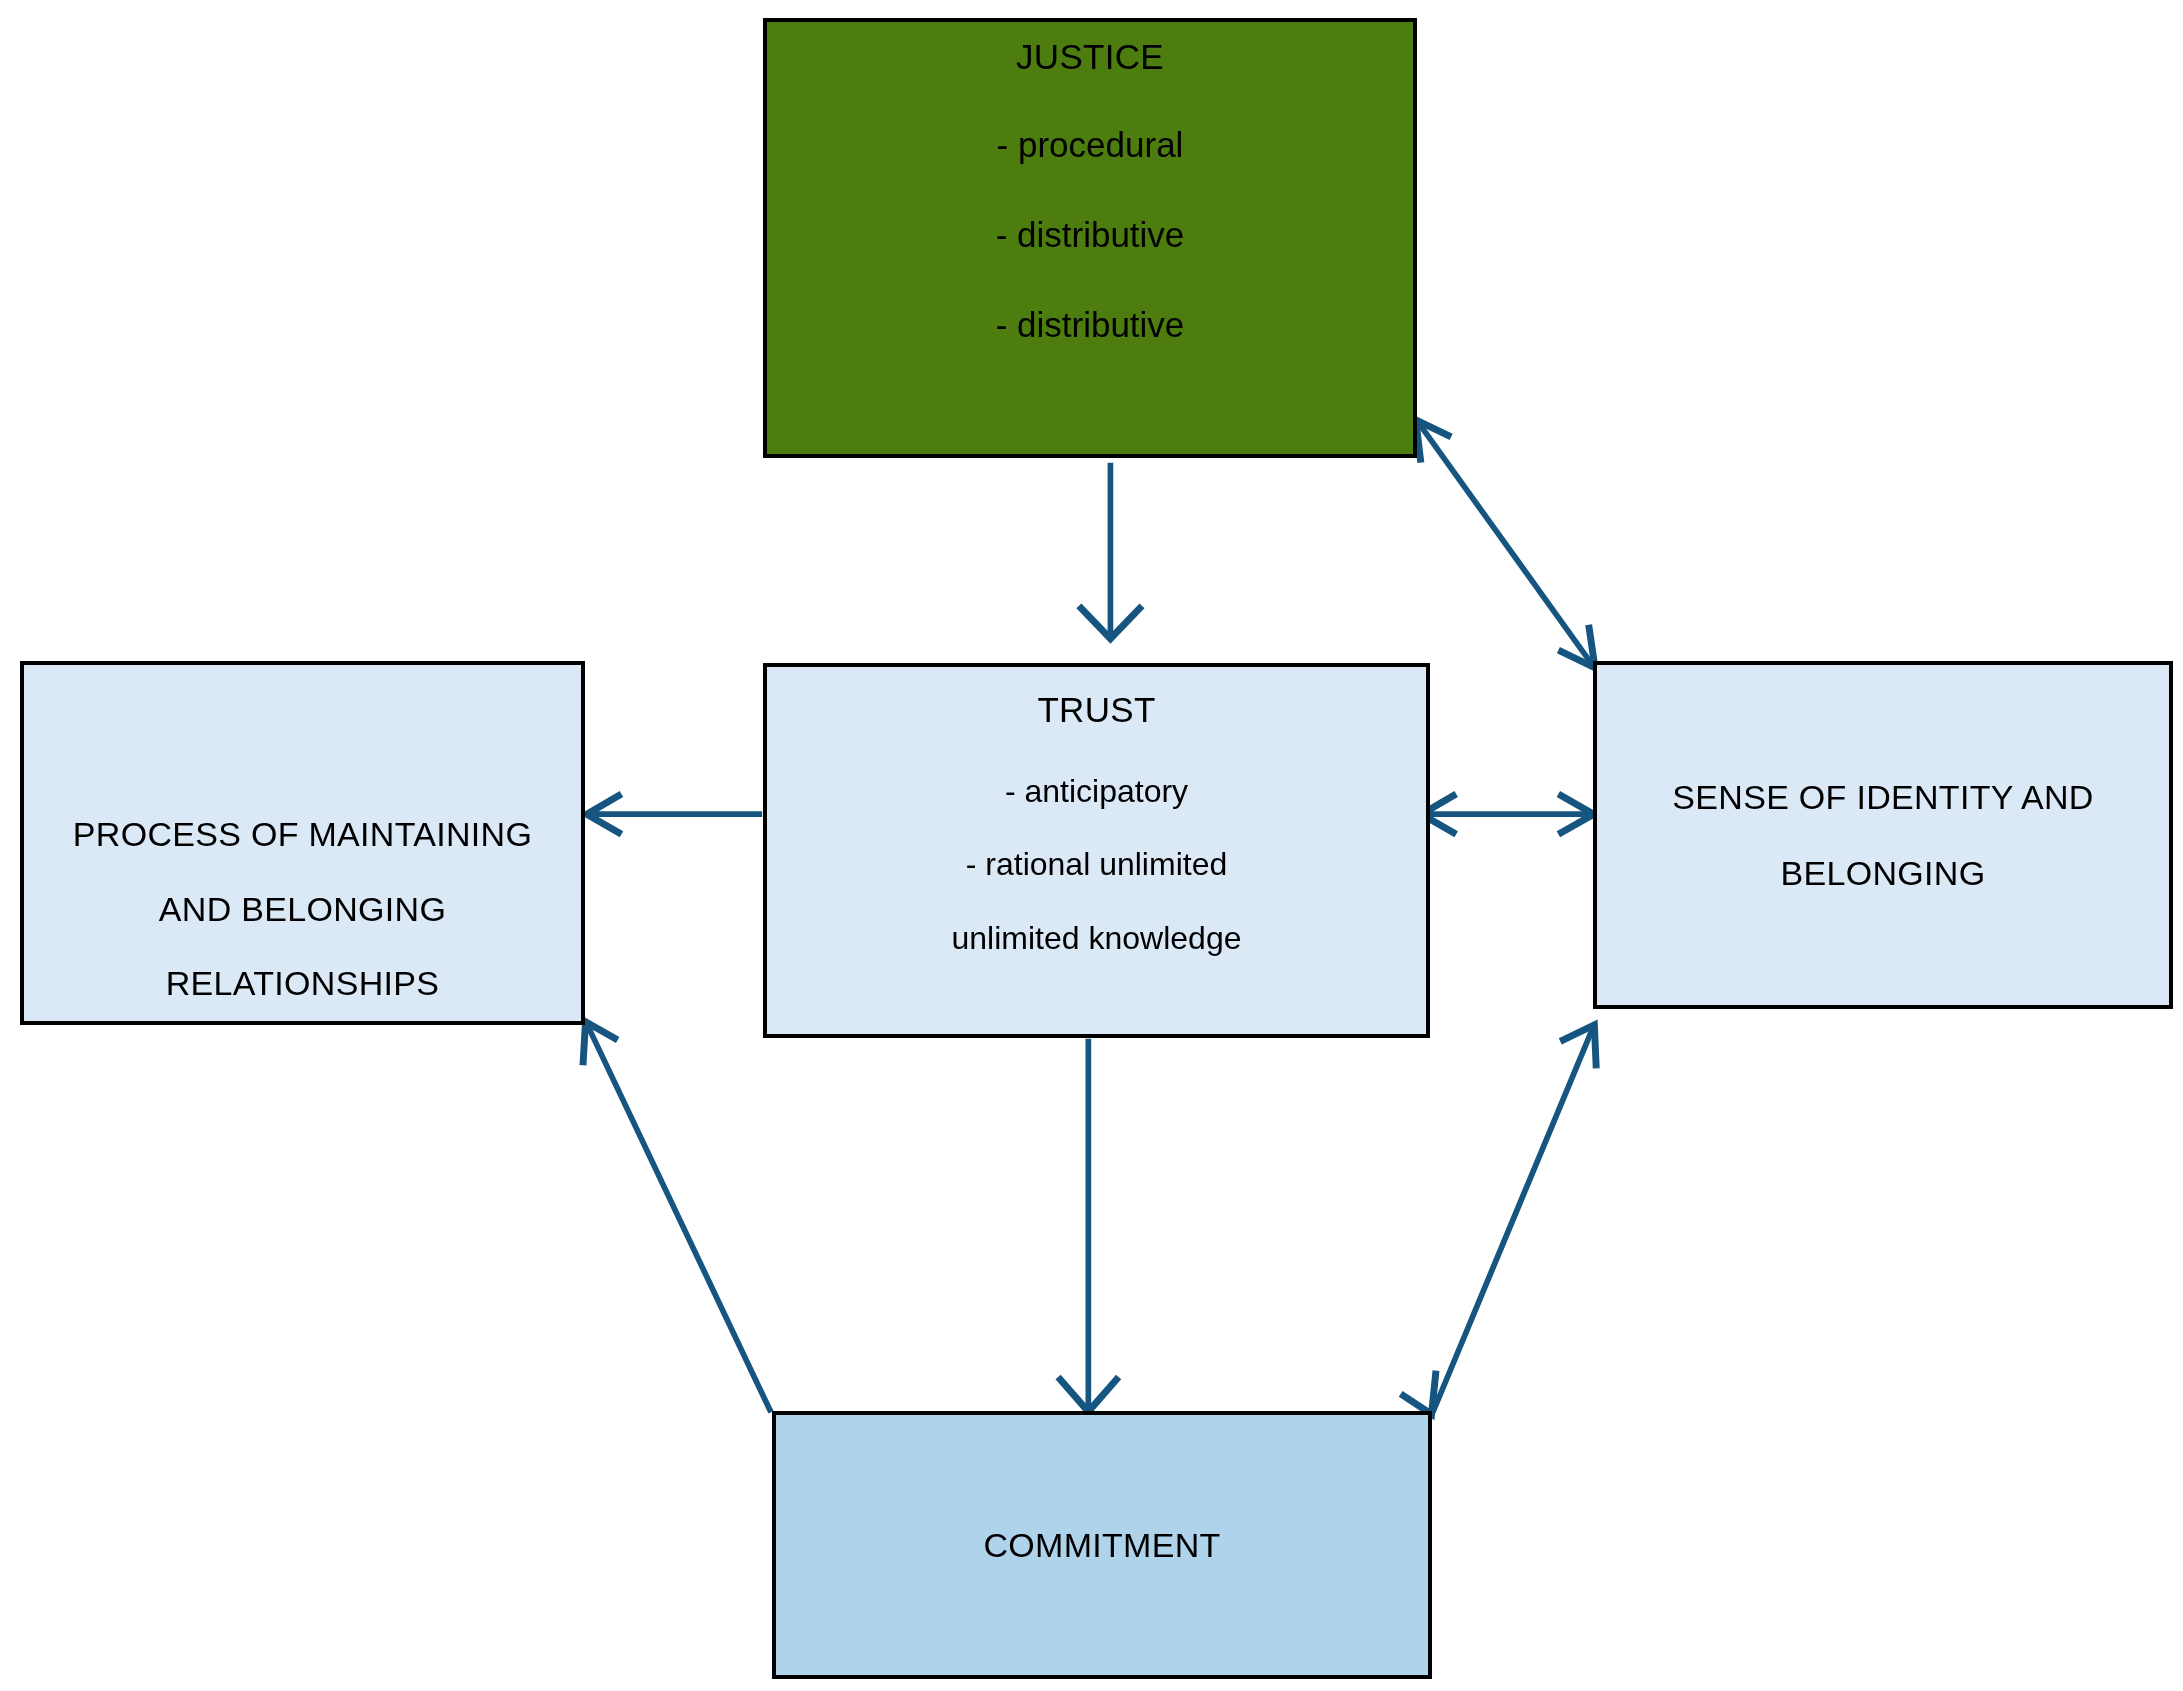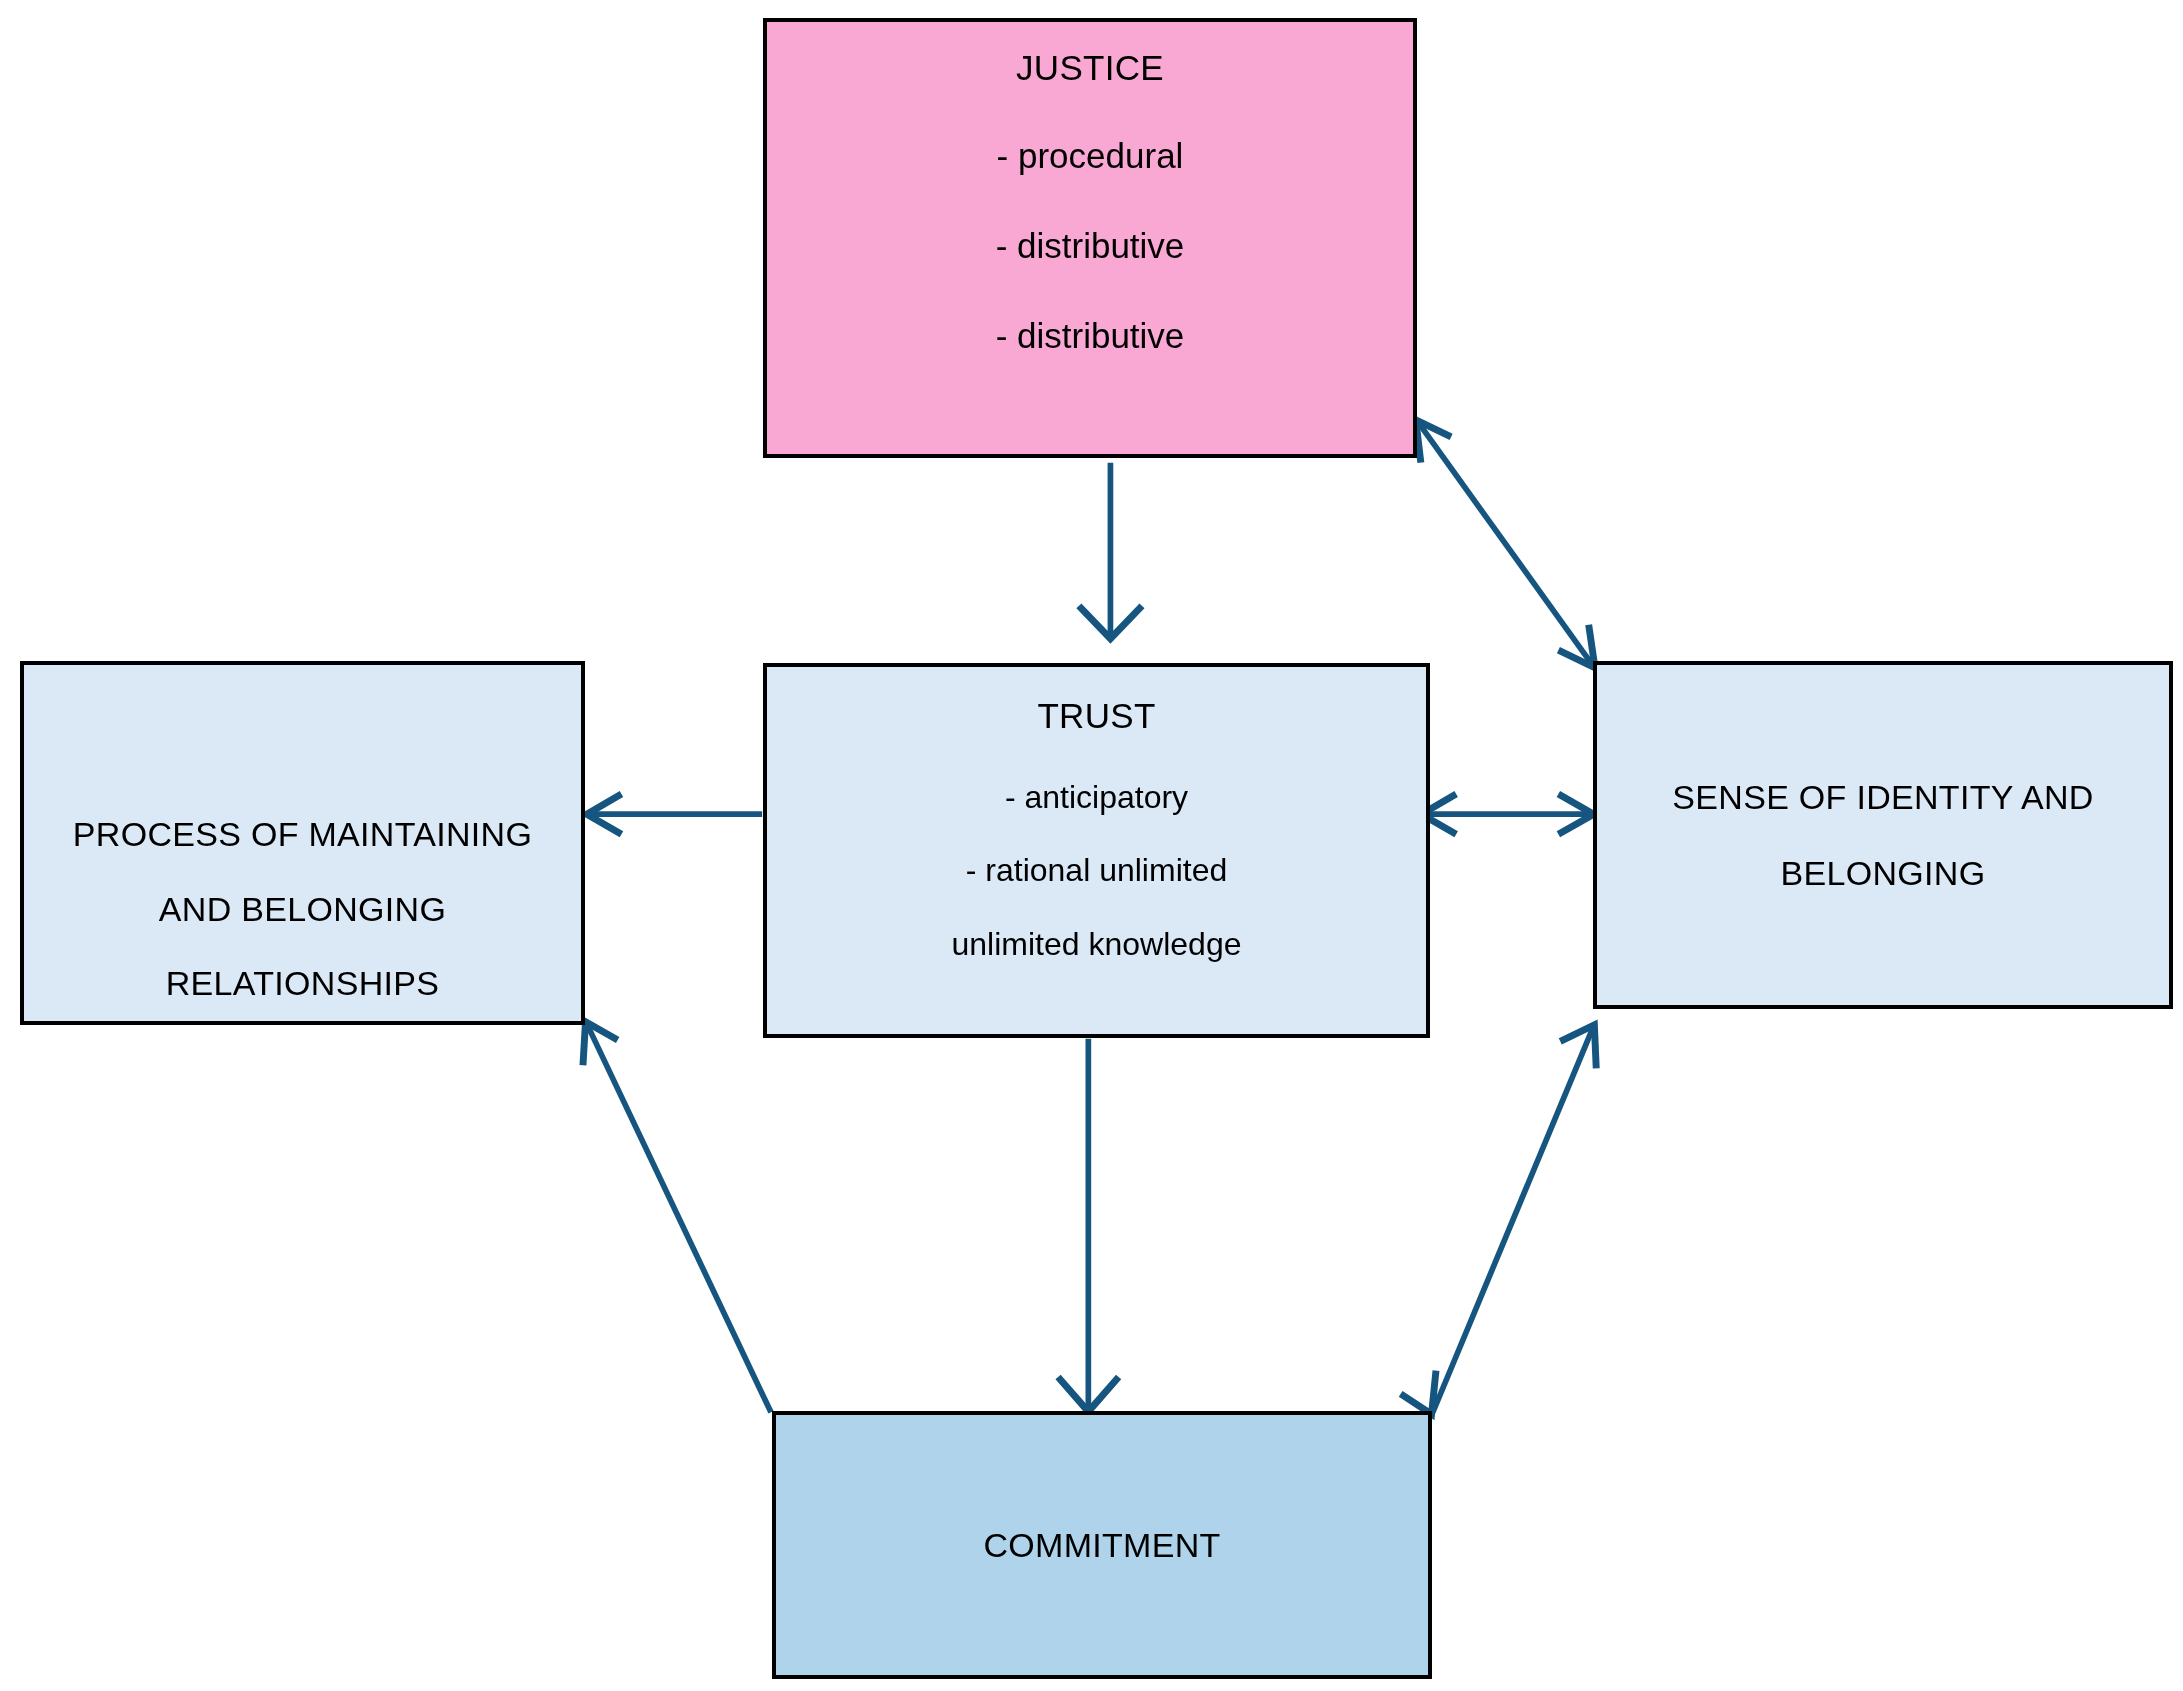--- a/index.html
+++ b/index.html
@@ -31,43 +31,43 @@
     white-space: nowrap;
     line-height: 1.08;
   }
 
   
   #node-justice {
     left: 763px;
     top: 18.3px;
     width: 654px;
     height: 440px;
-    background: #f9a8d4;
+    background: #4d7c0f;
     justify-content: flex-start;
-    padding-top: 27px;
+    padding-top: 16px;
   }
   #node-justice .title {
     font-size: 35px;
     letter-spacing: 0.3px;
     margin-bottom: 50px;
   }
   #node-justice .sub {
     font-size: 35px;
     margin-bottom: 52px;
   }
 
   
   #node-trust {
     left: 763px;
     top: 663px;
     width: 667px;
     height: 375px;
     background: #dbe9f6;
     justify-content: flex-start;
-    padding-top: 30px;
+    padding-top: 24px;
   }
   #node-trust .title {
     font-size: 35px;
     letter-spacing: 0.3px;
     margin-bottom: 45px;
   }
   #node-trust .sub {
     font-size: 32px;
     margin-bottom: 39px;
   }

